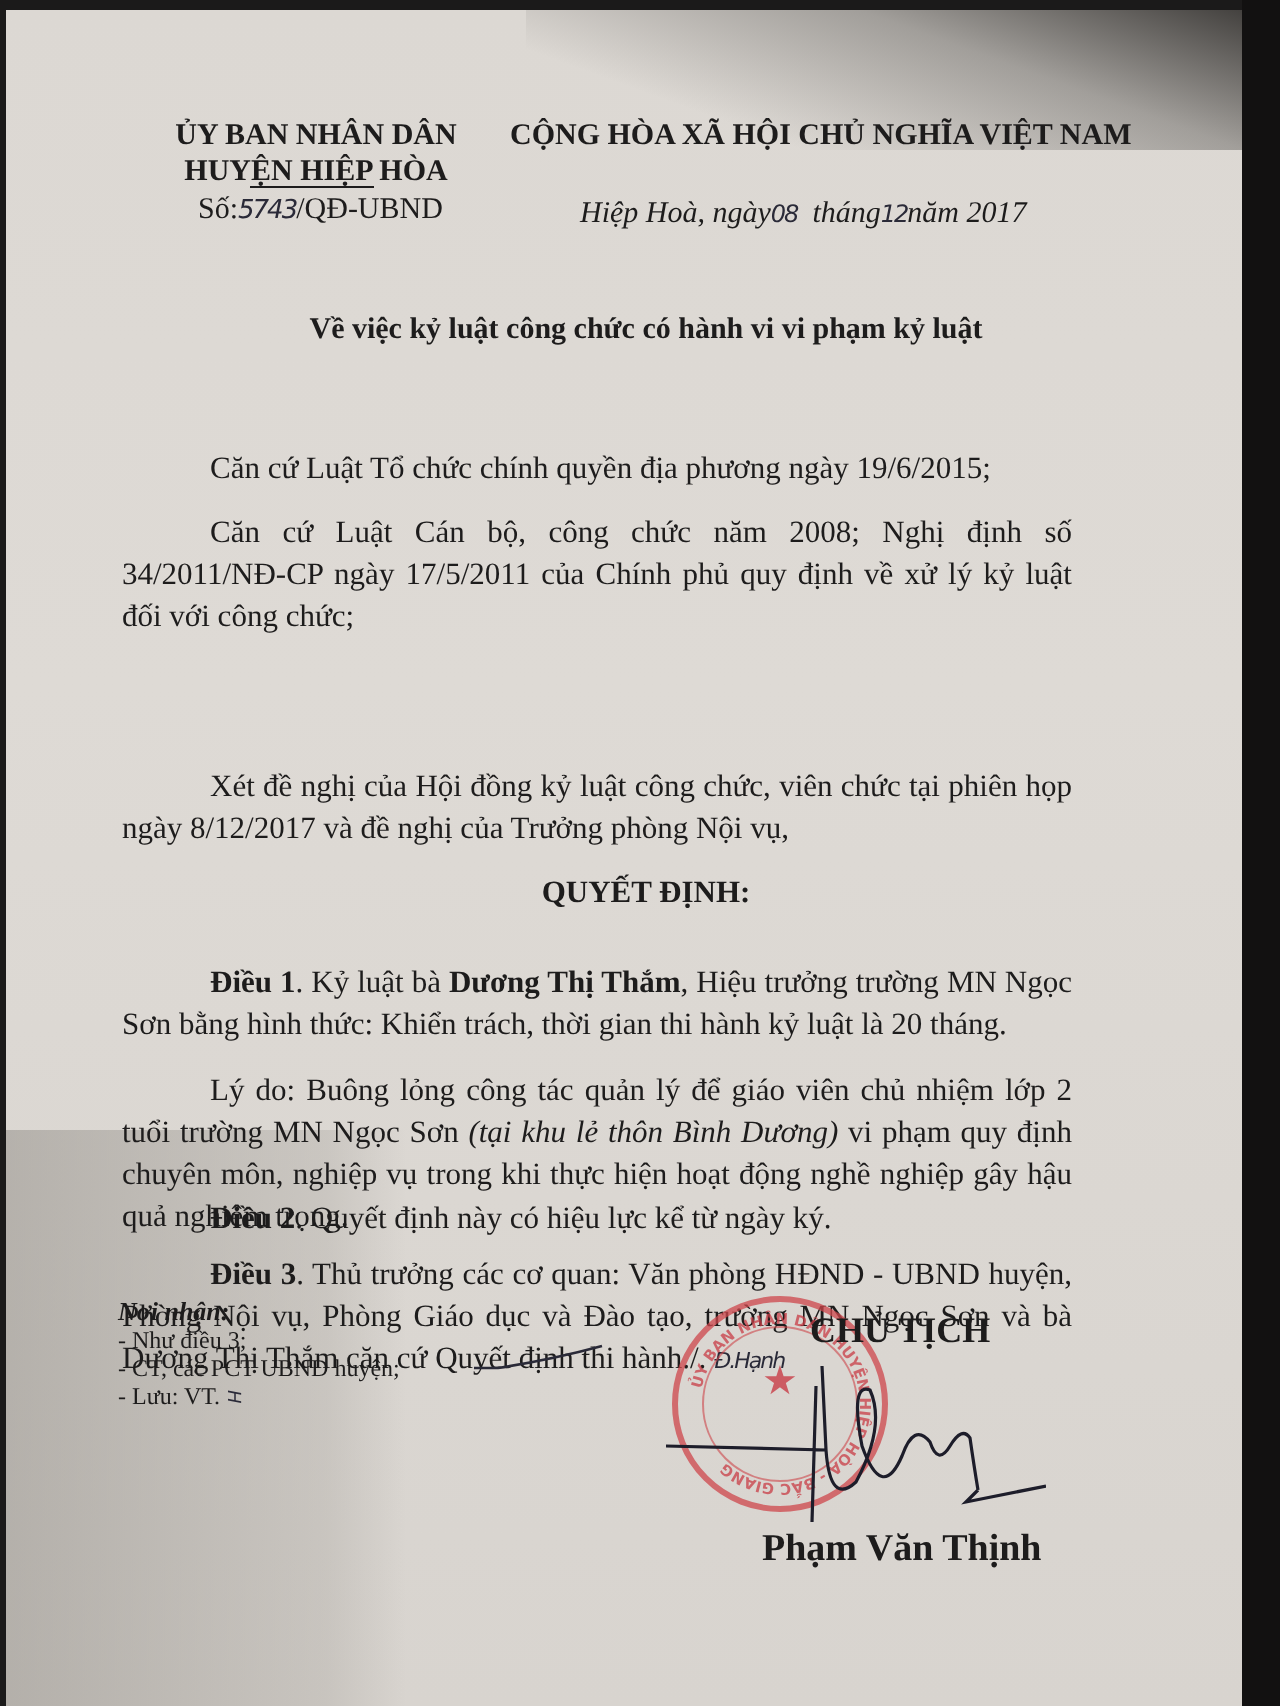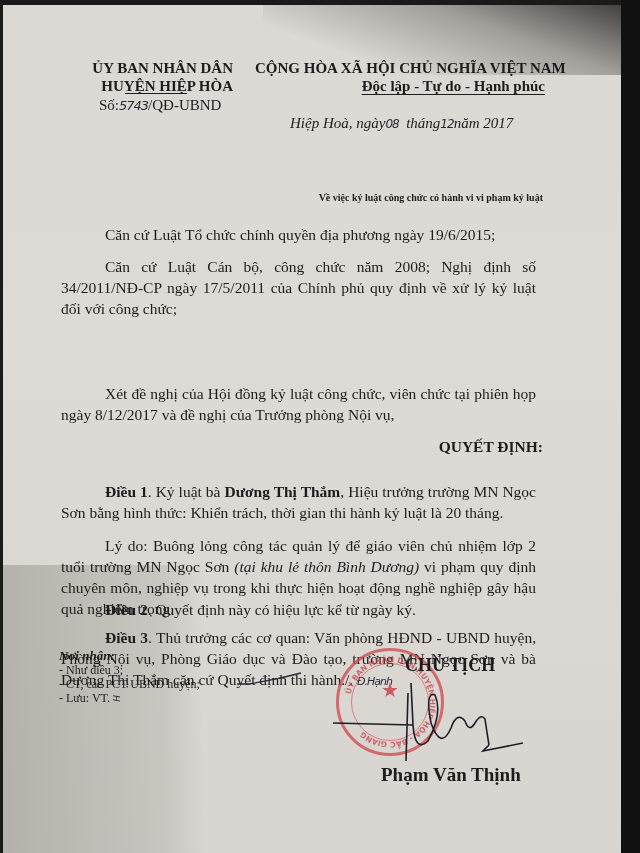--- a/index.html
+++ b/index.html
@@ -28,21 +28,21 @@
       pointer-events: none;
     }
     .right-strip {
       position: absolute; right: 0; top: 0; width: 19px; height: 853px;
       background: #121111;
     }
     .abs { position: absolute; white-space: nowrap; }
     .b { font-weight: bold; }
     .i { font-style: italic; }
     .u { text-decoration: underline; }
-    .center { text-align: right; }
+    .center { text-align: center; }
     .hw { font-family: "DejaVu Sans", sans-serif; font-style: italic; font-size: 11px; letter-spacing: -1px; color: #2a2a38; }
     .para {
       position: absolute; left: 58px; width: 475px;
       font-size: 15.5px; line-height: 21px; text-align: justify;
       text-indent: 44px;
     }
     .seal {
       position: absolute; left: 333px; top: 643px; width: 108px; height: 108px;
       border-radius: 50%;
       border: 3px solid rgba(205,70,75,0.75);
@@ -74,27 +74,26 @@
     <div>ỦY BAN NHÂN DÂN</div>
     <div>HUYỆN HIỆP HÒA</div>
   </div>
   <div class="abs b" style="left:122px; top:88px; width:62px; border-top:1px solid #1d1c1c;"></div>
   <div class="abs" style="left:96px; top:92px; font-size:15px;">
     <span>Số:</span><span class="hw" style="font-size:13px;">5743</span><span>/QĐ-UBND</span>
   </div>
 
   <div class="abs b center" style="left:252px; top:54px; width:290px; font-size:15px; line-height:18px;">
     <div>CỘNG HÒA XÃ HỘI CHỦ NGHĨA VIỆT NAM</div>
-    <div class="u" style="text-underline-offset:3px;">Độc lập - Tự do - Hạnh phúc</div>
   </div>
-  <div class="abs i" style="left:287px; top:94px; font-size:15px;margin-top:16px;">
+  <div class="abs i" style="left:287px; top:94px; font-size:15px;">
     <span>Hiệp Hoà, ngày</span><span class="hw" style="font-size:12px;">08</span>&nbsp;&nbsp;<span>tháng</span><span class="hw" style="font-size:12px;">12</span><span>năm 2017</span>
   </div>
 
-  <div class="abs b center" style="left:100px; top:152px; width:440px; font-size:10px;margin-top:35px;">Về việc kỷ luật công chức có hành vi vi phạm kỷ luật</div>
+  <div class="abs b center" style="left:100px; top:152px; width:440px; font-size:15px;">Về việc kỷ luật công chức có hành vi vi phạm kỷ luật</div>
 
   <div class="para" style="top:219px;">Căn cứ Luật Tổ chức chính quyền địa phương ngày 19/6/2015;</div>
   <div class="para" style="top:251px;">Căn cứ Luật Cán bộ, công chức năm 2008; Nghị định số 34/2011/NĐ-CP ngày 17/5/2011 của Chính phủ quy định về xử lý kỷ luật đối với công chức;</div>
   <div class="para" style="top:378px;">Xét đề nghị của Hội đồng kỷ luật công chức, viên chức tại phiên họp ngày 8/12/2017 và đề nghị của Trưởng phòng Nội vụ,</div>
 
   <div class="abs b center" style="left:100px; top:433px; width:440px; font-size:15.5px;">QUYẾT ĐỊNH:</div>
 
   <div class="para" style="top:476px;">
     <span class="b">Điều 1</span><span>. Kỷ luật bà </span><span class="b">Dương Thị Thắm</span><span>, Hiệu trưởng trường MN Ngọc Sơn bằng hình thức: Khiển trách, thời gian thi hành kỷ luật là 20 tháng.</span>
   </div>

